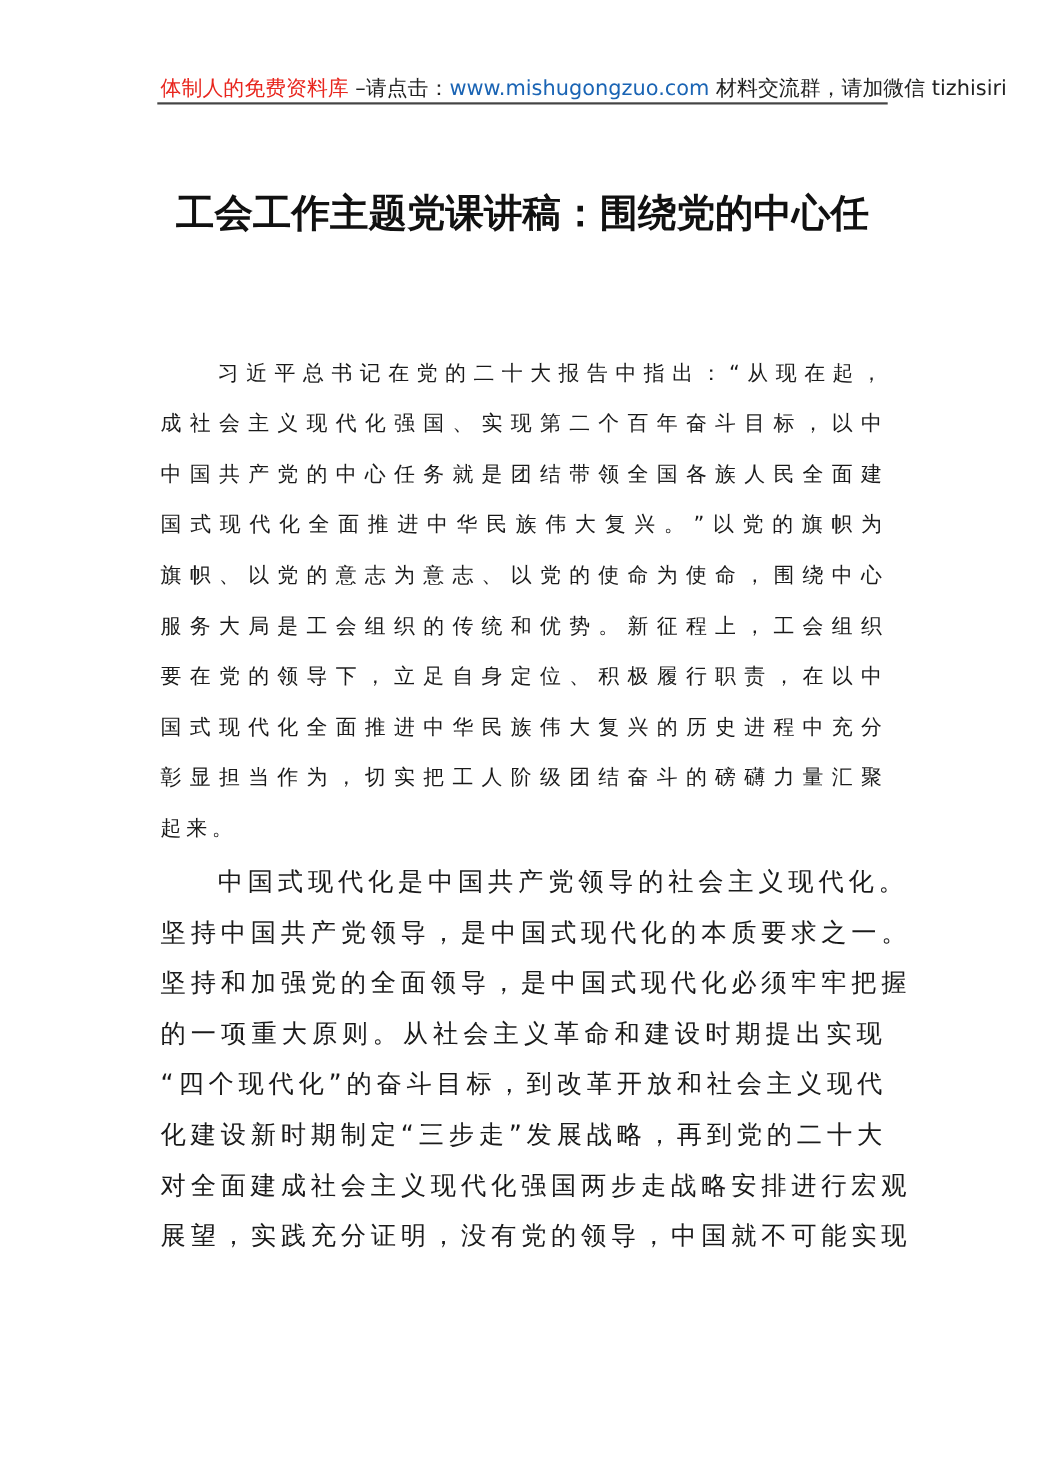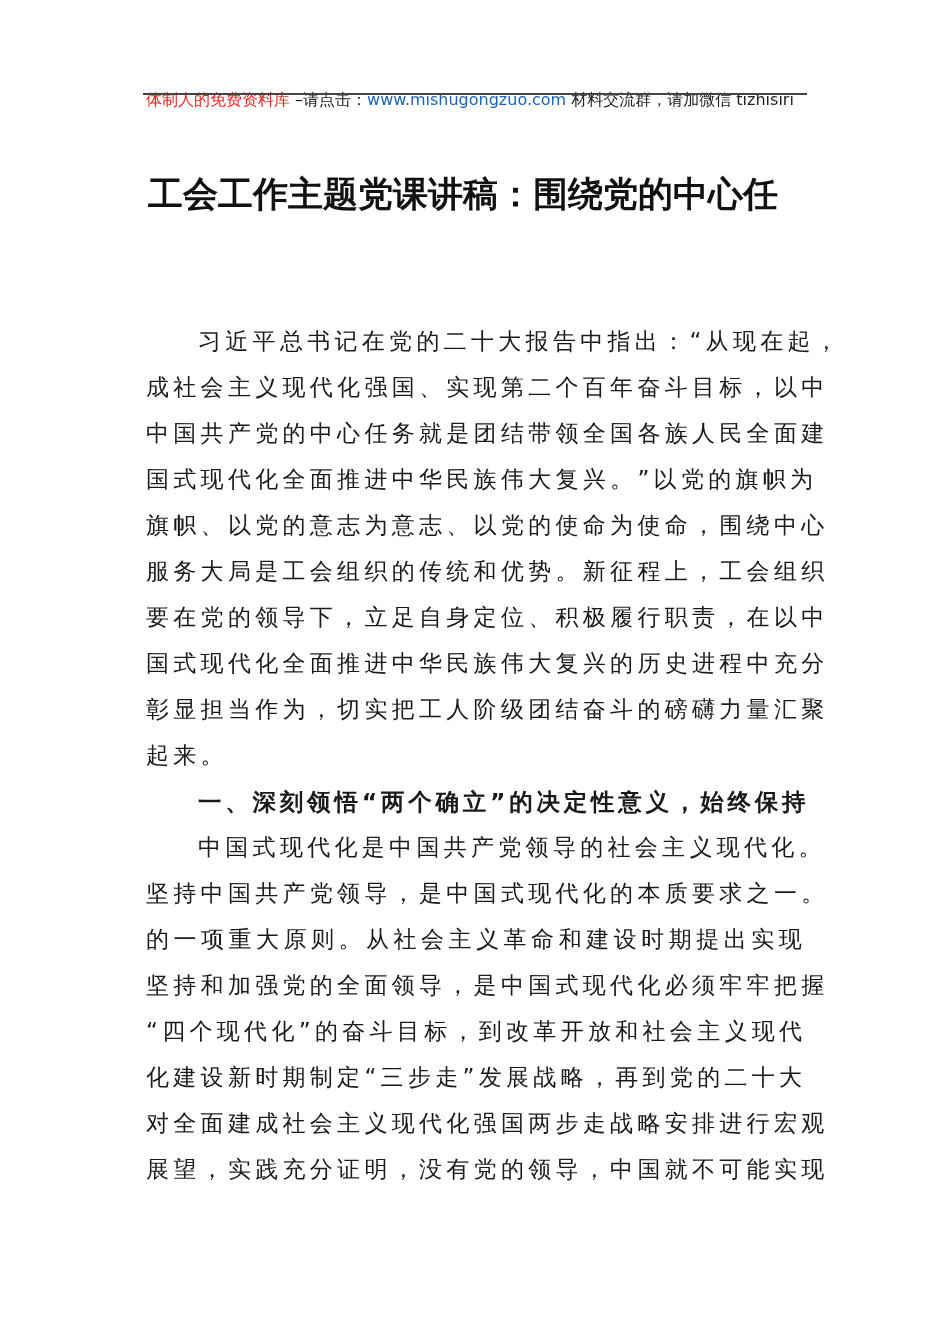--- a/index.html
+++ b/index.html
@@ -1,22 +1,22 @@
 <!DOCTYPE html>
 <html><head>
   <meta charset="utf-8">
   <style>
     html, body { margin: 0; padding: 0; background: #ffffff; }
     body { width: 950px; height: 1344px; position: relative; overflow: hidden; font-family: "DejaVu Sans", sans-serif; color: #111; }
-    .header { position: absolute; left: 146px; top: 68px; width: 660px; height: 24px; font-size: 16px; line-height: 24px; white-space: nowrap; font-family: "DejaVu Sans", sans-serif; margin-top: 20px; }
+    .header { position: absolute; left: 146px; top: 68px; width: 660px; height: 24px; font-size: 19px; line-height: 24px; white-space: nowrap; font-family: "DejaVu Sans", sans-serif; }
     .header .red { color: #e8261e; }
     .header .dark { color: #222; }
     .header .blue { color: #1a64b4; text-decoration: none; }
     .header-rule { position: absolute; left: 143px; top: 93px; width: 664px; height: 2px; background: #444; }
-    .title { position: absolute; left: 128px; top: 168px; width: 670px; text-align: center; font-family: "DejaVu Serif", serif; font-weight: bold; font-size: 35px; line-height: 51px; color: #111; }
+    .title { position: absolute; left: 140px; top: 168px; width: 670px; text-align: center; font-family: "DejaVu Serif", serif; font-weight: bold; font-size: 35px; line-height: 51px; color: #111; }
     .content { position: absolute; left: 146px; top: 326px; width: 660px; font-family: "DejaVu Sans", sans-serif; color: #1a1a1a; }
     .line { display: block; text-align: justify; text-align-last: justify; white-space: nowrap; height: 46px; overflow: visible; }
     .line.first { padding-left: 52px; }
     .line.end { text-align-last: left; }
     .heading .line { font-weight: bold; letter-spacing: 0.5px; font-size: 23.5px; }
     .heading .line.first { padding-left: 52px; }
     .block { margin: 0; }
   </style>
 </head>
 <body>
@@ -24,40 +24,39 @@
 <div class="header">
   <span class="red">体制人的免费资料库</span><span class="dark"> –请点击：</span><a class="blue">www.mishugongzuo.com</a><span class="dark"> 材料交流群，请加微信 tizhisiri</span>
 </div>
 <div class="header-rule"></div>
 
 <div class="title">
   <div>工会工作主题党课讲稿：围绕党的中心任</div>
 </div>
 
 <div class="content">
-  <div class="block para-block" style="font-size:23px;letter-spacing:4.3px;">
+  <div class="block para-block" style="font-size:19px;letter-spacing:4.3px;">
     <span class="line first">习近平总书记在党的二十大报告中指出：“从现在起，</span>
     <span class="line">成社会主义现代化强国、实现第二个百年奋斗目标，以中</span>
     <span class="line">中国共产党的中心任务就是团结带领全国各族人民全面建</span>
     <span class="line">国式现代化全面推进中华民族伟大复兴。”以党的旗帜为</span>
     <span class="line">旗帜、以党的意志为意志、以党的使命为使命，围绕中心</span>
     <span class="line">服务大局是工会组织的传统和优势。新征程上，工会组织</span>
     <span class="line">要在党的领导下，立足自身定位、积极履行职责，在以中</span>
     <span class="line">国式现代化全面推进中华民族伟大复兴的历史进程中充分</span>
     <span class="line">彰显担当作为，切实把工人阶级团结奋斗的磅礴力量汇聚</span>
     <span class="line end">起来。</span>
   </div>
 
   <div class="block heading" style="font-size:23.5px;">
-    <span class="line first">一、深刻领悟“两个确立”的决定性意义，始终保持</span>
   </div>
 
   <div class="block para-block" style="font-size:23px;letter-spacing:4.3px;">
     <span class="line first">中国式现代化是中国共产党领导的社会主义现代化。</span>
     <span class="line">坚持中国共产党领导，是中国式现代化的本质要求之一。</span>
+    <span class="line">坚持和加强党的全面领导，是中国式现代化必须牢牢把握</span>
     <span class="line">的一项重大原则。从社会主义革命和建设时期提出实现</span>
-    <span class="line">坚持和加强党的全面领导，是中国式现代化必须牢牢把握</span>
     <span class="line">“四个现代化”的奋斗目标，到改革开放和社会主义现代</span>
     <span class="line">化建设新时期制定“三步走”发展战略，再到党的二十大</span>
     <span class="line">对全面建成社会主义现代化强国两步走战略安排进行宏观</span>
     <span class="line">展望，实践充分证明，没有党的领导，中国就不可能实现</span>
   </div>
 </div>
 
 </body></html>

